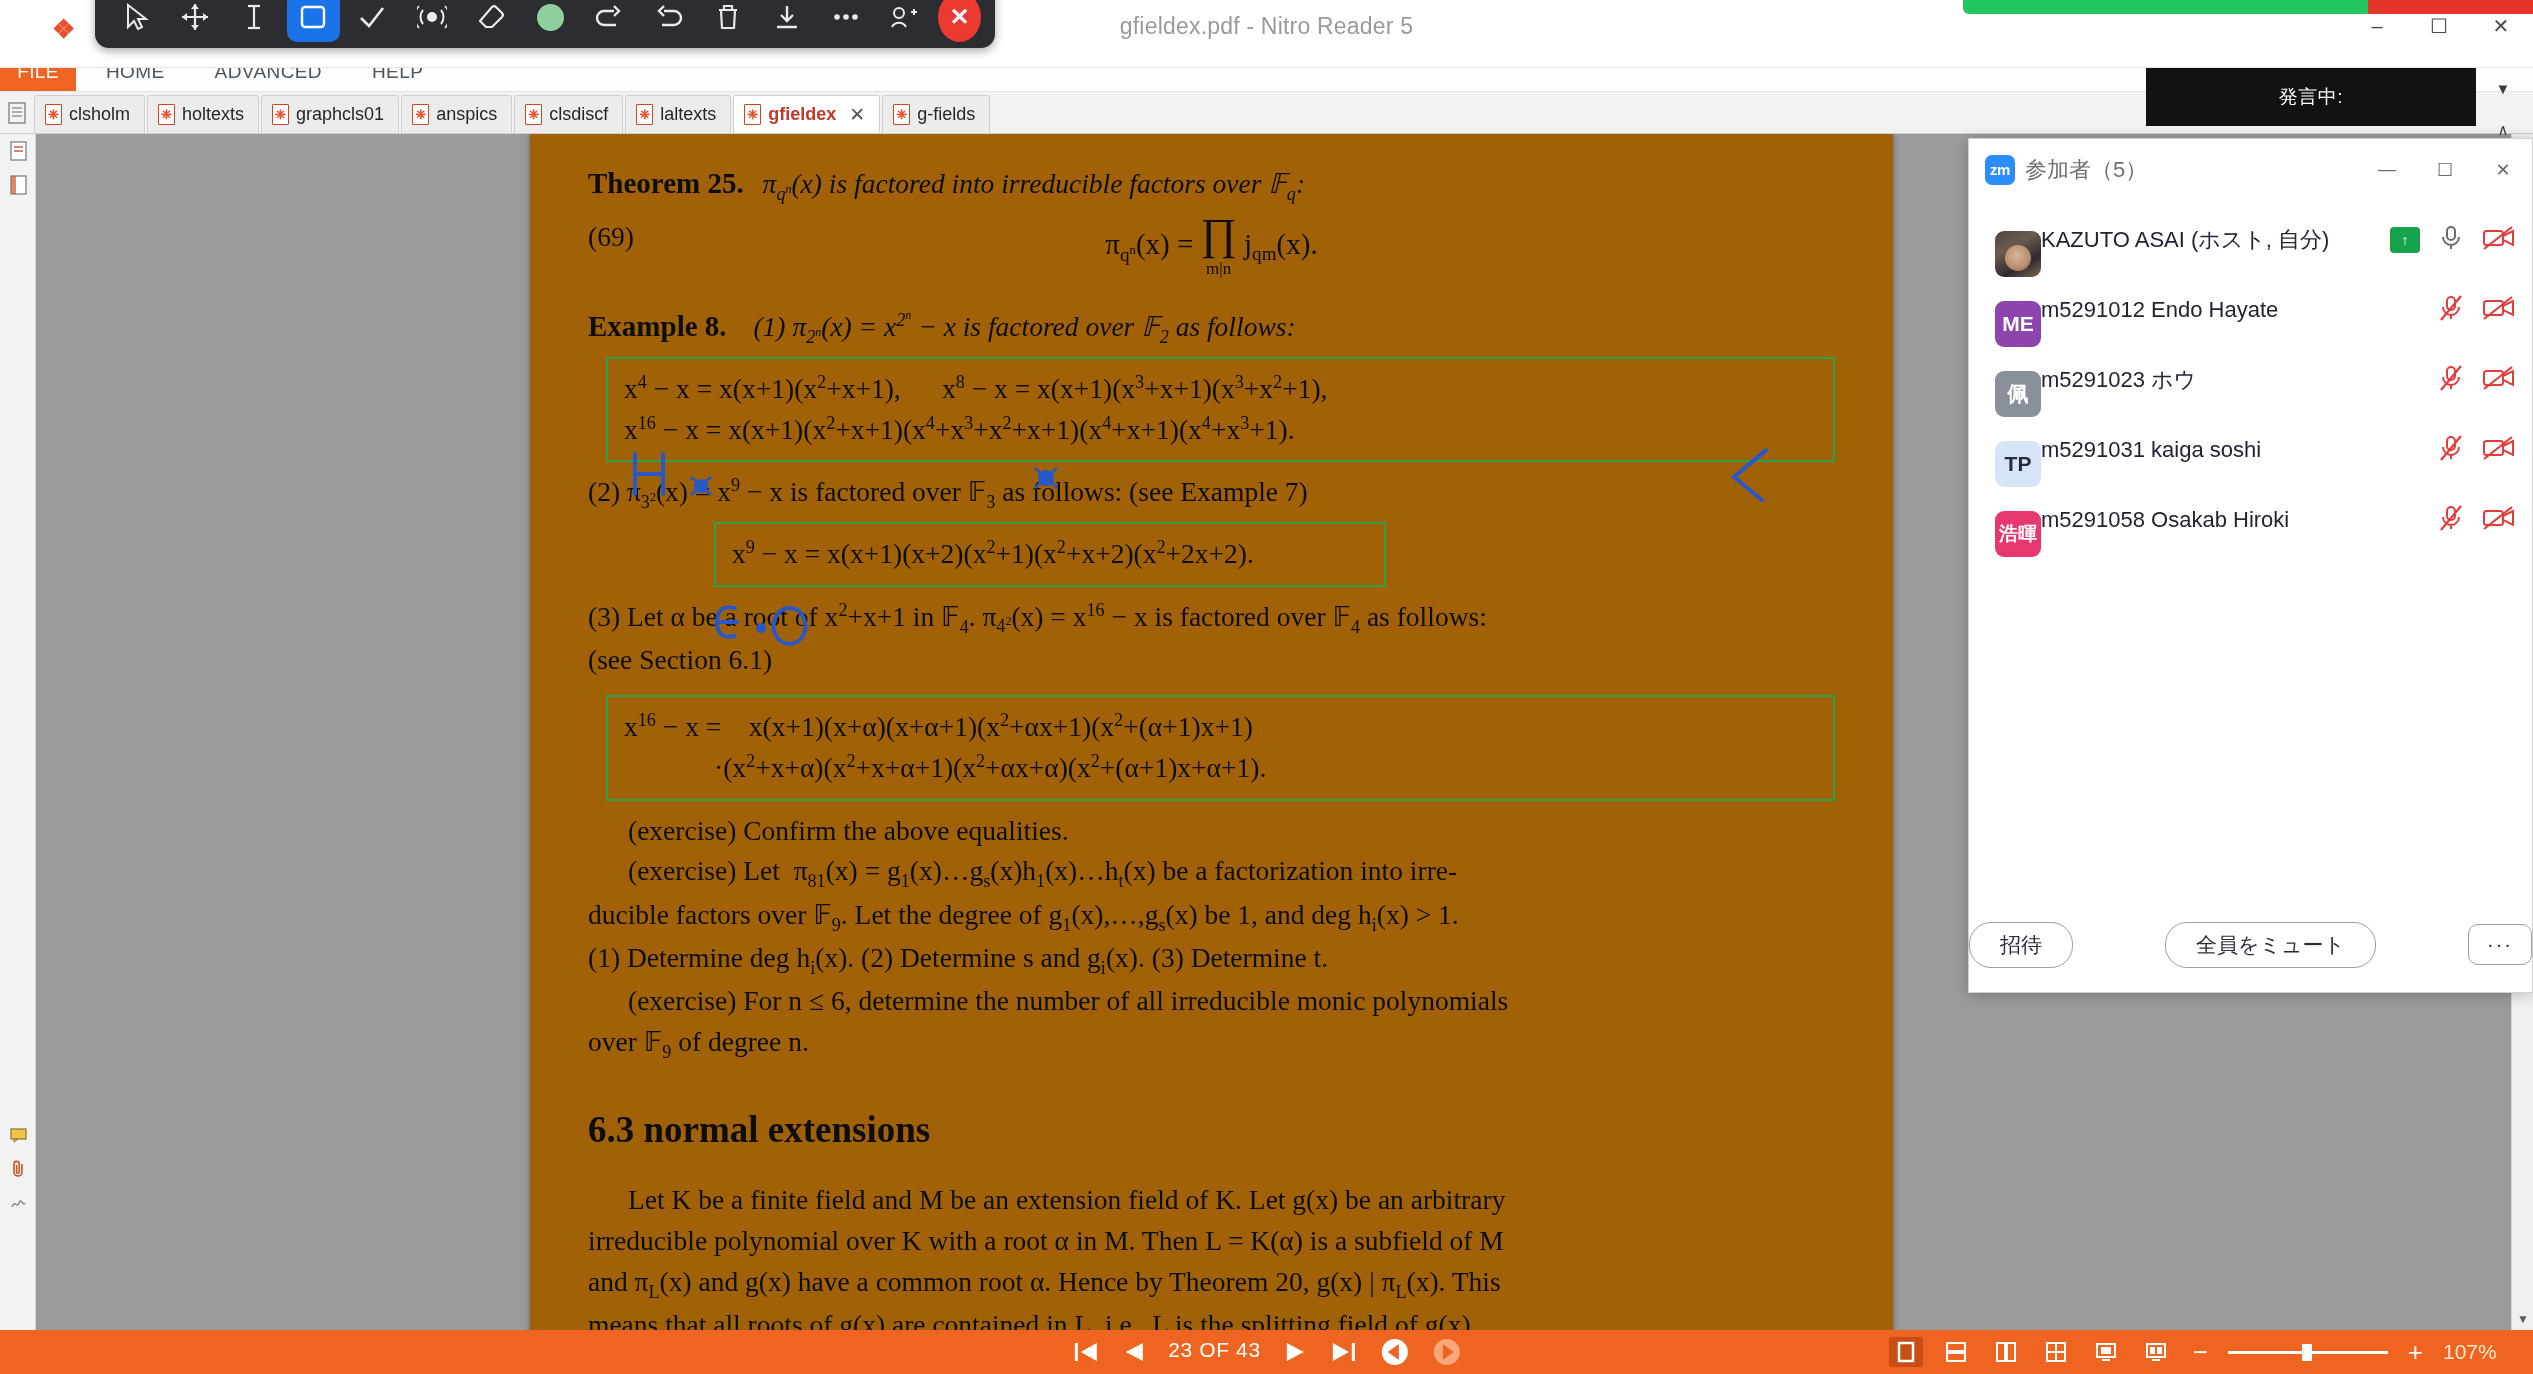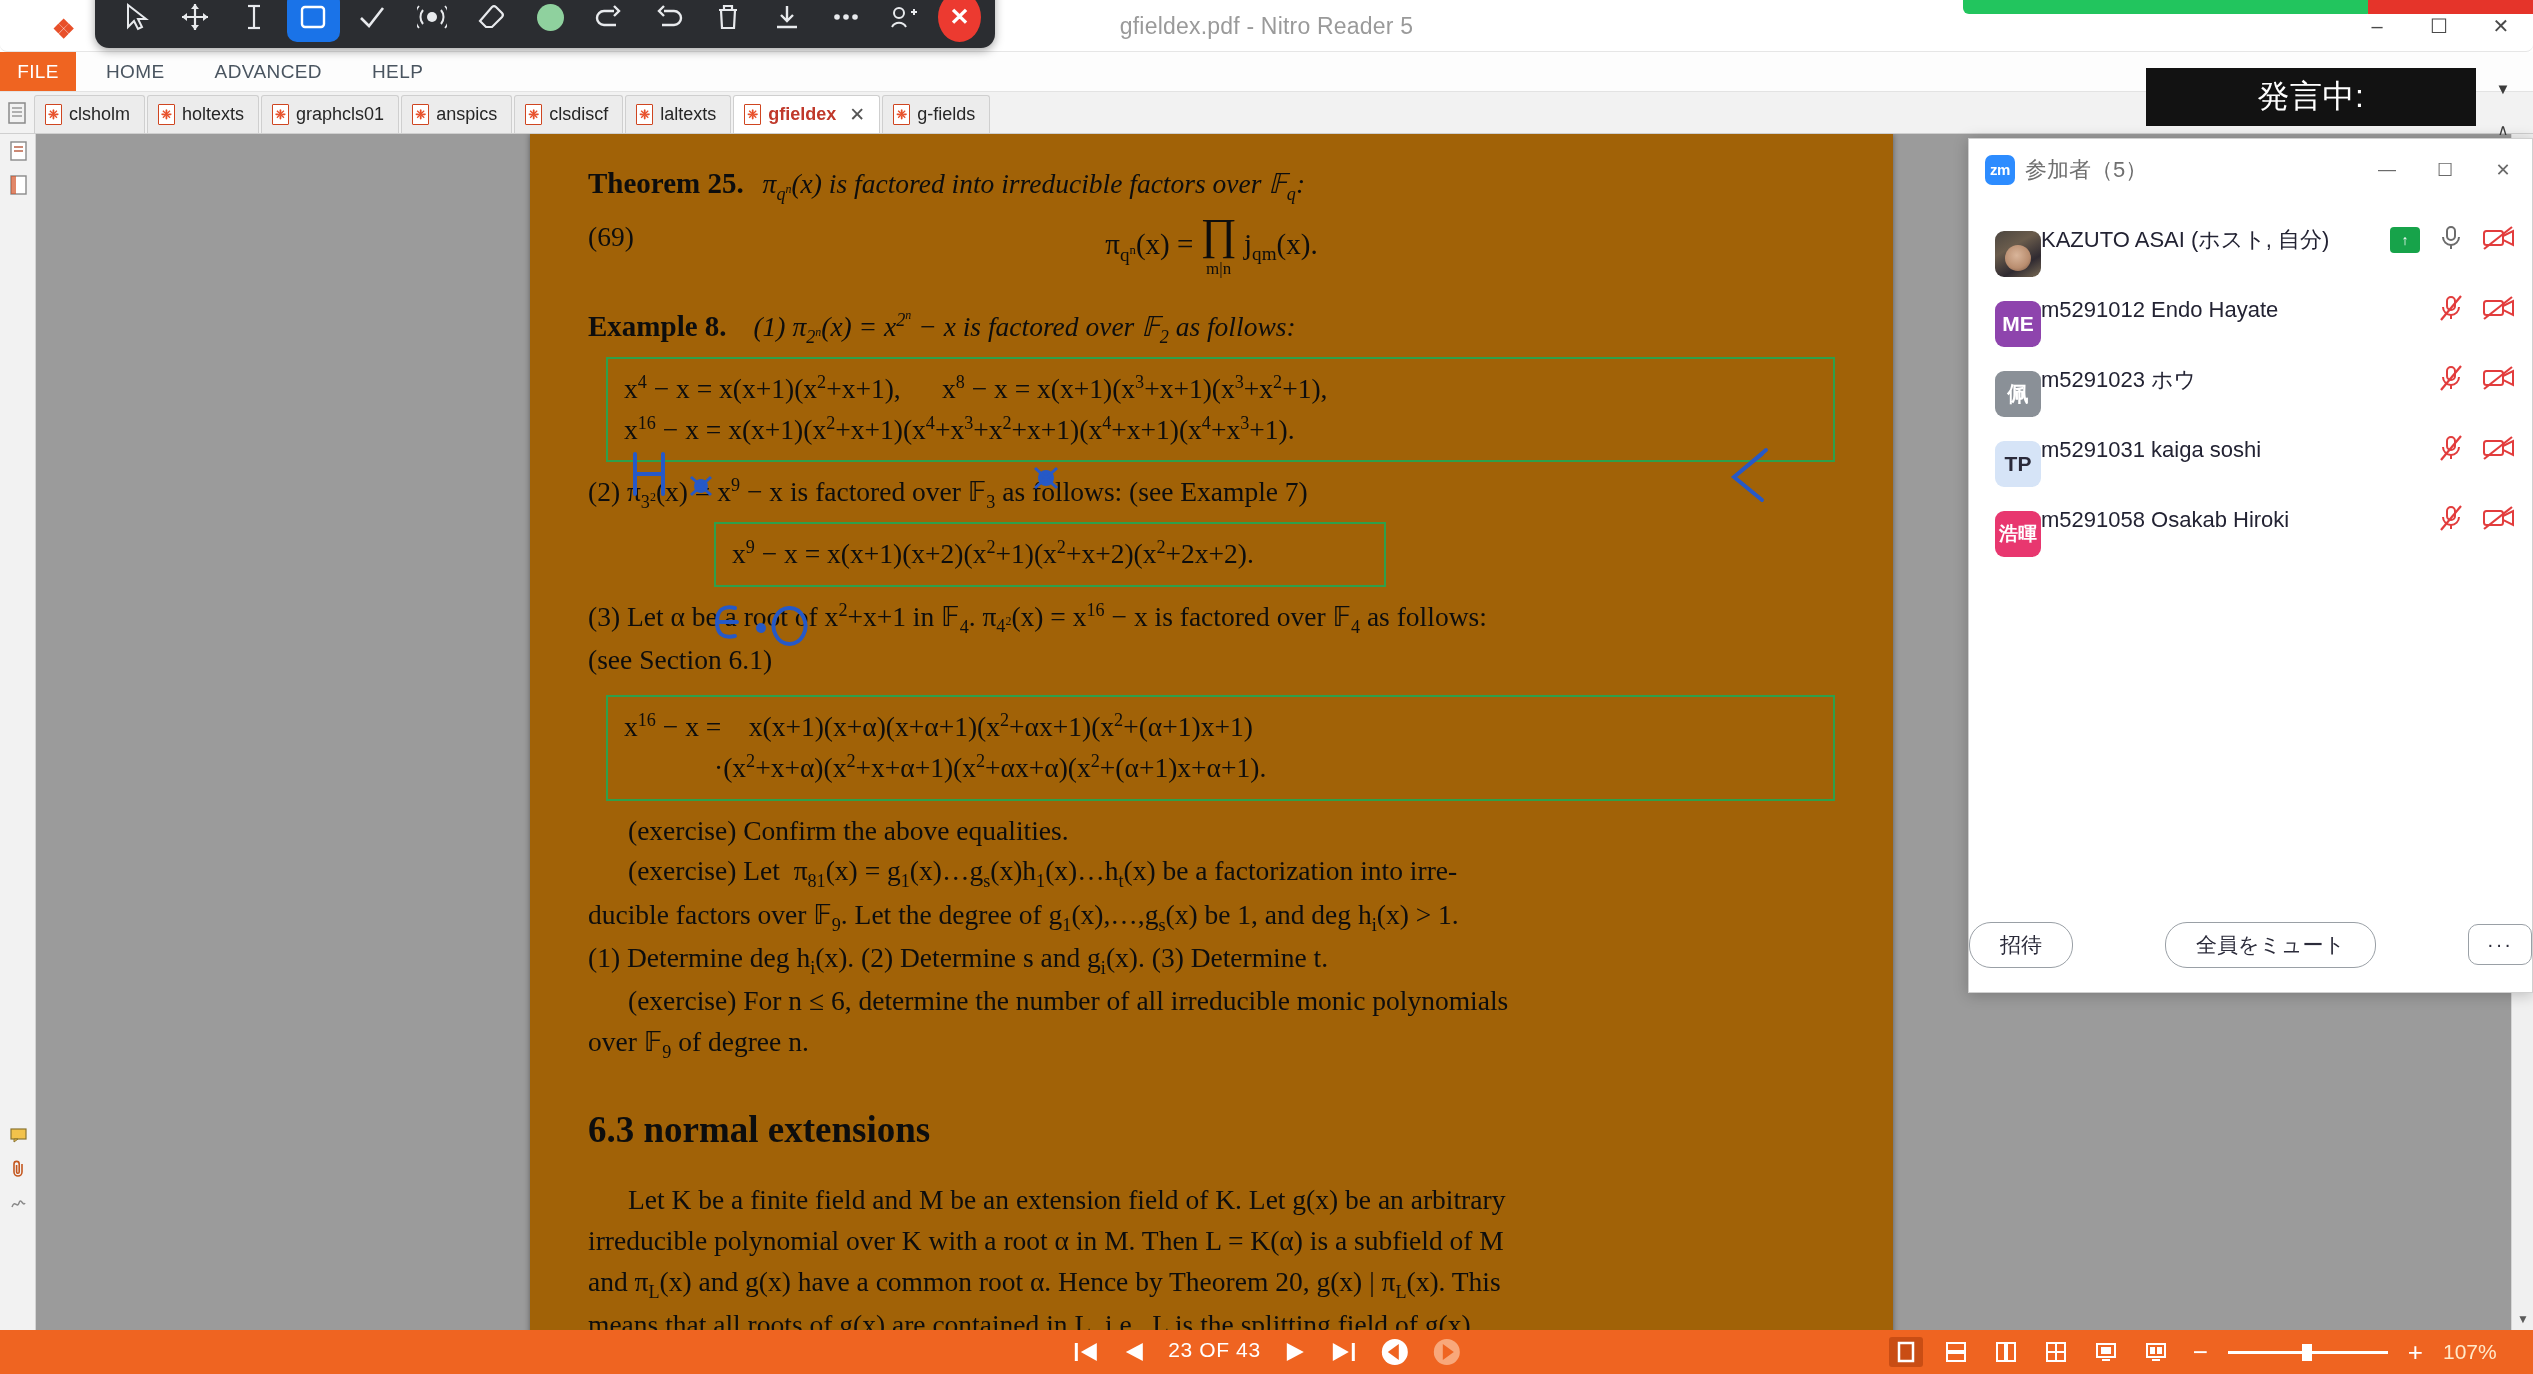--- a/index.html
+++ b/index.html
@@ -41,25 +41,24 @@
 
   
   .toolbar-left-glyph {
     position: absolute; left: 52px; top: 12px;
     width: 26px; height: 34px; z-index: 41;
     color: #e8502a; font-size: 26px; line-height: 34px; font-weight: 700;
   }
 
   
   .win-titlebar {
-    position: absolute; left: 0; top: 0; width: 2533px; height: 52px;
+    position: absolute; left: 0; top: 0; width: 2533px; height: 68px;
     background: #ffffff;
     border-bottom: 1px solid #e6e6e6;
     z-index: 10;
-    border-radius: 7px;
   }
   .win-title {
     position: absolute; left: 0; top: 0; width: 2533px; height: 52px;
     display: flex; align-items: center; justify-content: center;
     color: #9a9a9a; font-size: 23px; letter-spacing: .2px;
   }
   .win-ctrl {
     position: absolute; top: 0; height: 52px; width: 62px;
     display: flex; align-items: center; justify-content: center;
     color: #4a4a4a; font-size: 20px;
@@ -182,21 +181,21 @@
   .view-btn.on { background:#c94d14; border-radius:3px; }
   .zoom-slider { width: 160px; height: 3px; background:#fff; position:relative; }
   .zoom-knob { position:absolute; left: 74px; top:-7px; width: 10px; height: 17px; background:#fff; }
   .zoompct { font-size: 21px; color:#ffe9c9; min-width: 68px; }
 
   
   .speaking-bar {
     position: absolute; right: 57px; top: 68px; width: 330px; height: 58px;
     background: #121212; color: #ffffff; z-index: 60;
     display:flex; align-items:center; justify-content:center;
-    font-size: 32px; letter-spacing:.5px;
+    font-size: 19px; letter-spacing:.5px;
   }
   .speaking-caret {
     position:absolute; right: 10px; top: 74px; width: 40px; height:28px;
     display:flex; align-items:center; justify-content:center; color:#3c3c3c; font-size:15px; z-index:61;
   }
   .speaking-caret2 {
     position:absolute; right: 10px; top: 116px; width: 40px; height:28px;
     display:flex; align-items:center; justify-content:center; color:#3c3c3c; font-size:15px; z-index:61;
   }
 

